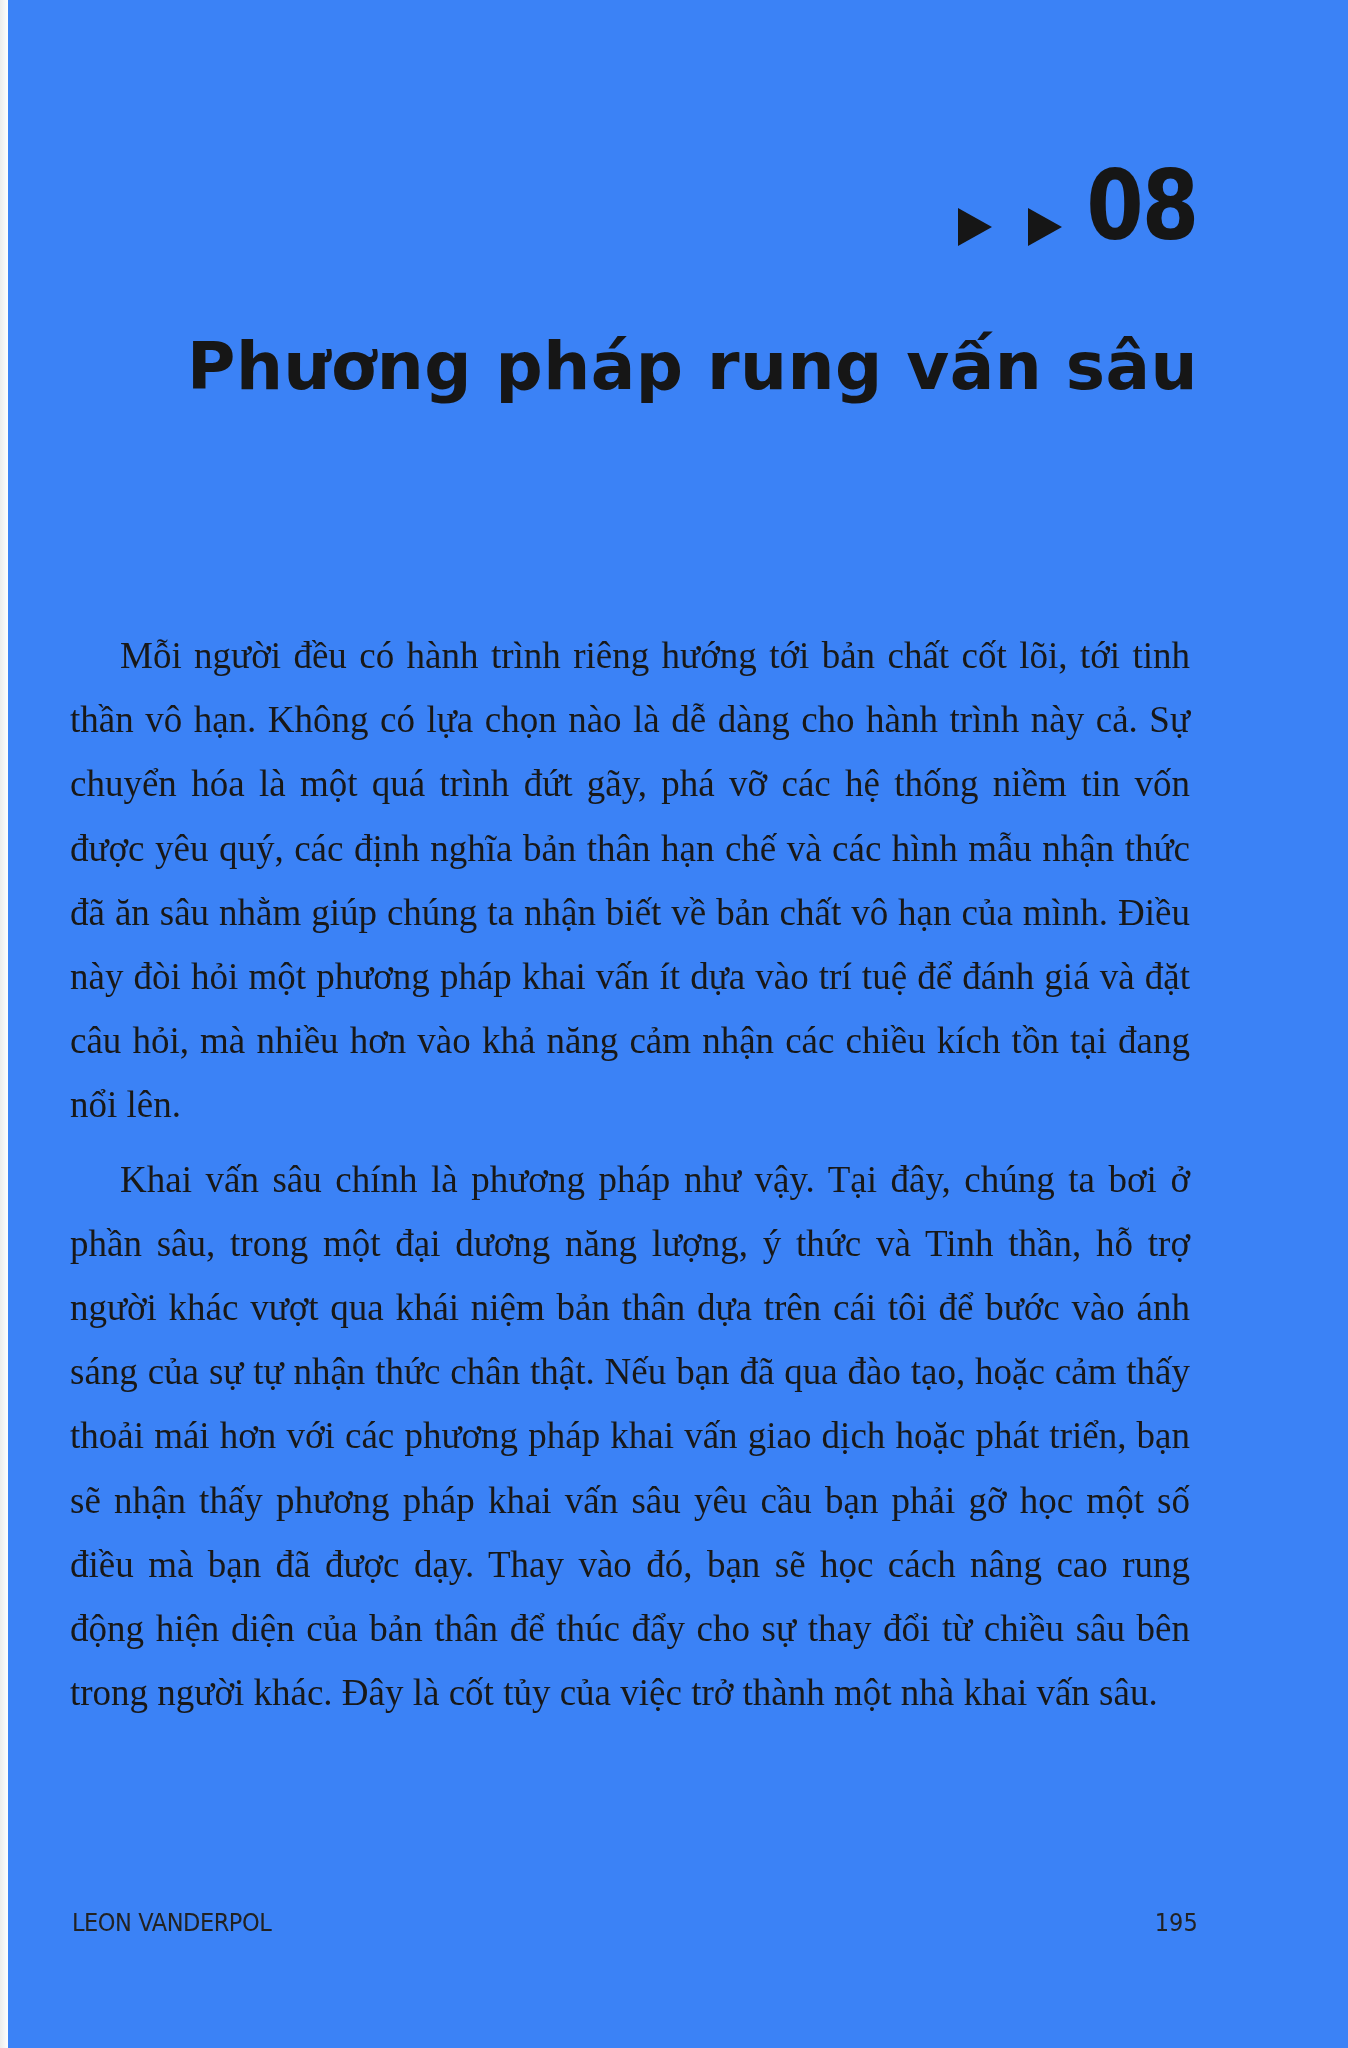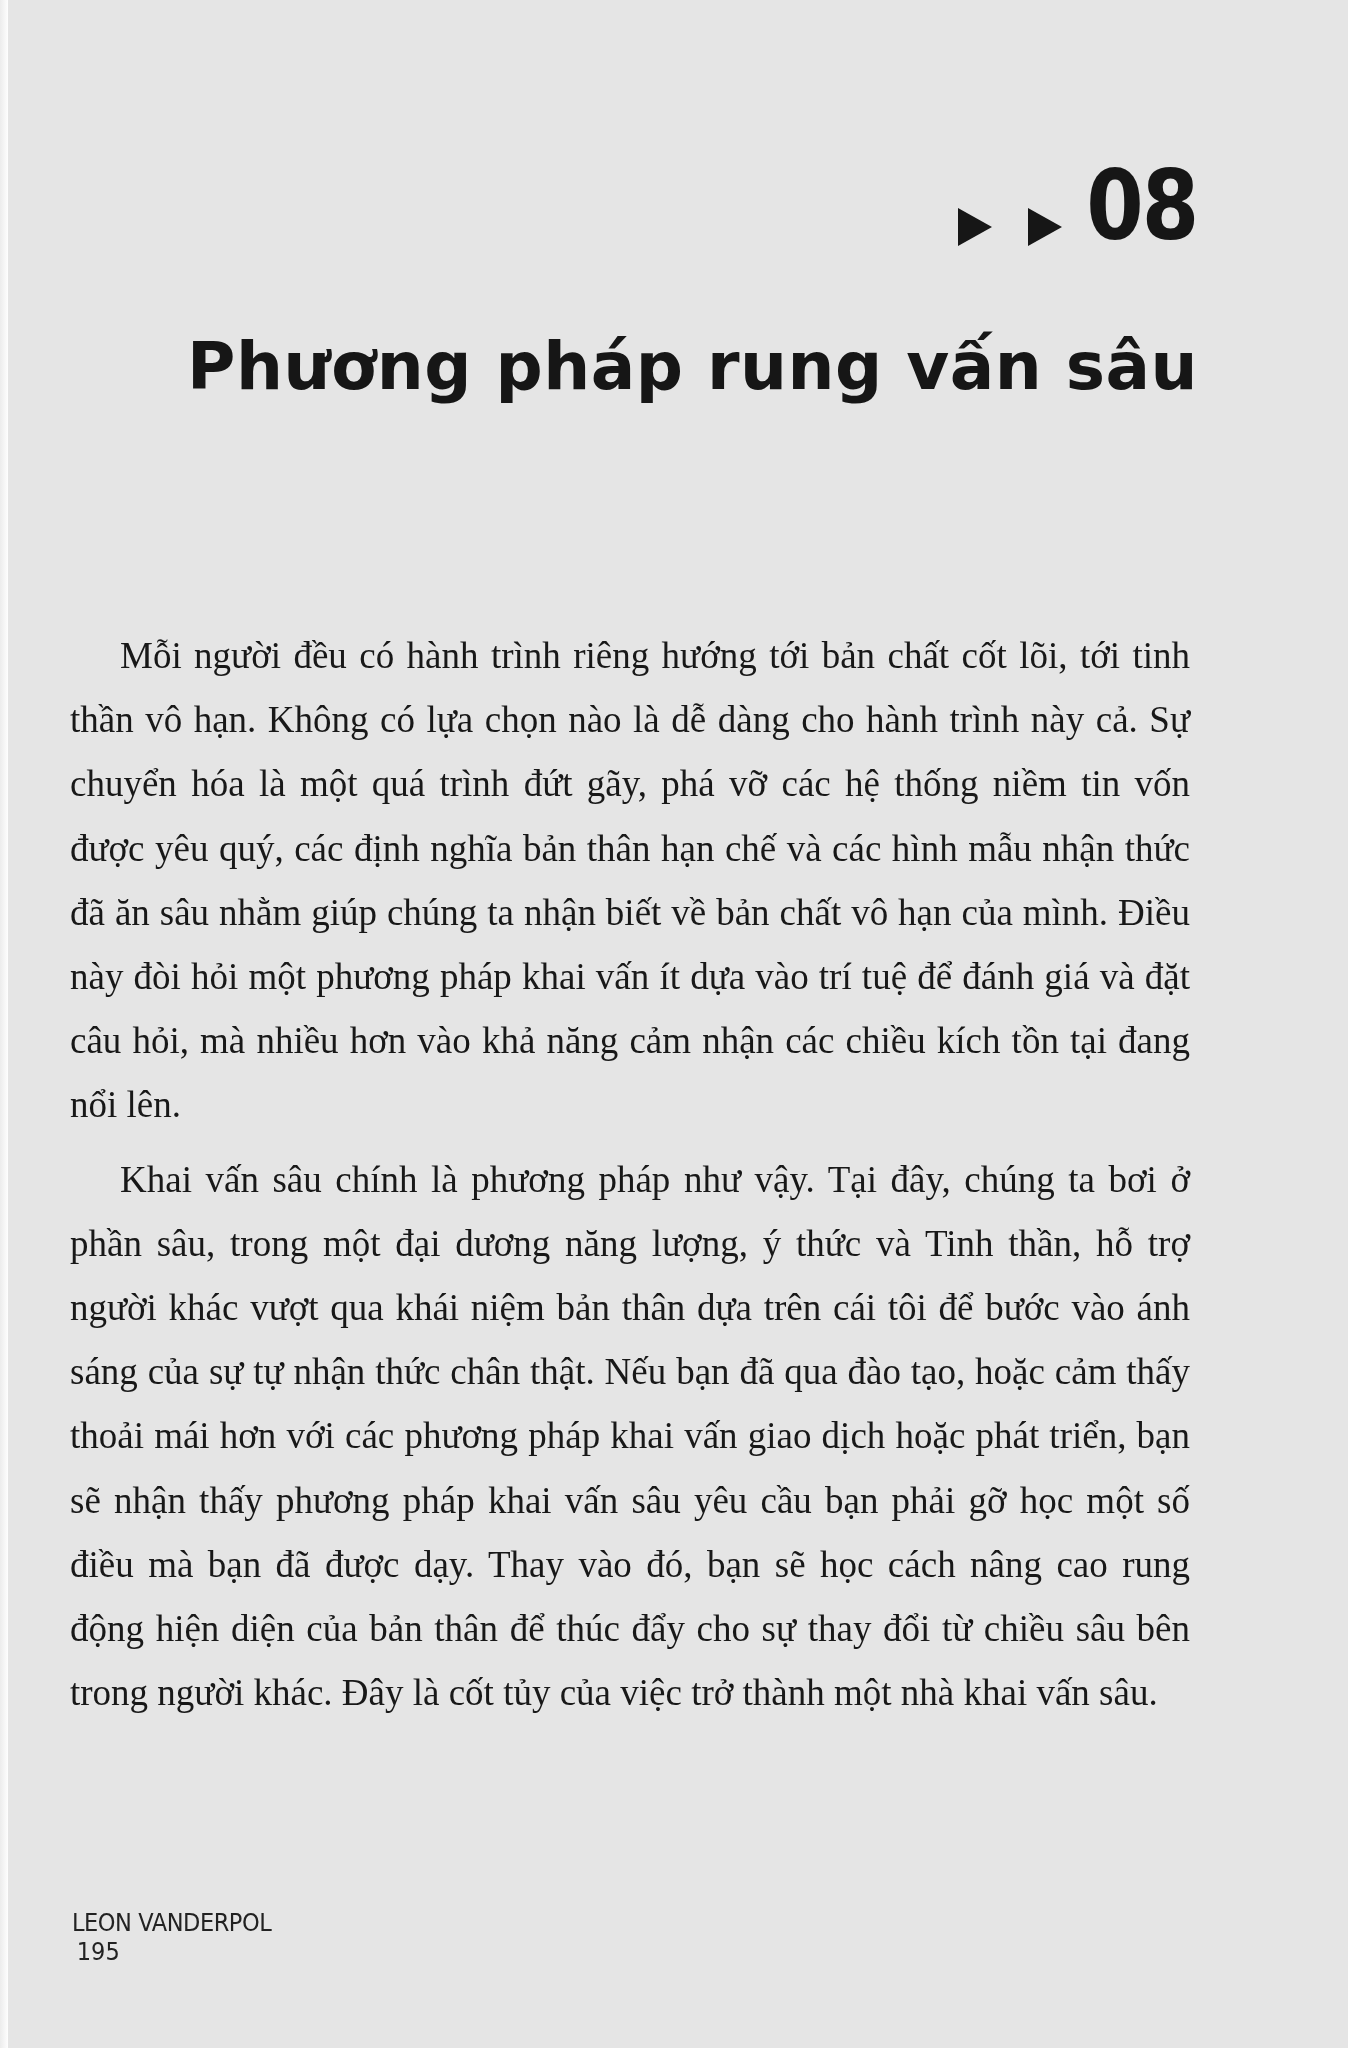--- a/index.html
+++ b/index.html
@@ -12,21 +12,21 @@
       height: 2048px;
       position: relative;
       overflow: hidden;
       color: #1a1a1a;
     }
     .page {
       position: absolute;
       left: 0; top: 0;
       width: 1348px;
       height: 2048px;
-      background: #e5e5e5;
+      background: #3b82f6;
     }
     .page-edge {
       position: absolute;
       left: 0; top: 0;
       width: 8px;
       height: 2048px;
       background: linear-gradient(to right, #ececec, #fefefe);
     }
     .chapter-marker {
       position: absolute;
@@ -88,21 +88,20 @@
       position: absolute;
       left: 72px;
       right: 150px;
       top: 1908px;
       display: flex;
       justify-content: space-between;
       align-items: baseline;
       font-family: "DejaVu Sans", sans-serif;
       font-size: 25px;
       color: #222222;
-      flex-direction: column;
     }
     .footer-author {
       letter-spacing: -0.5px;
       transform: scaleX(0.9);
       transform-origin: left center;
     }
     .footer-page {
       transform: scaleX(0.9);
       transform-origin: right center;
     }

